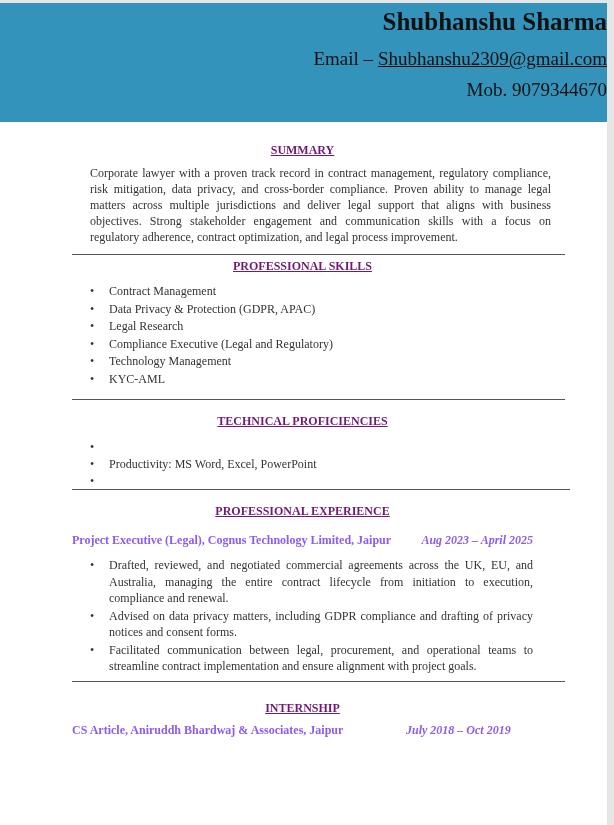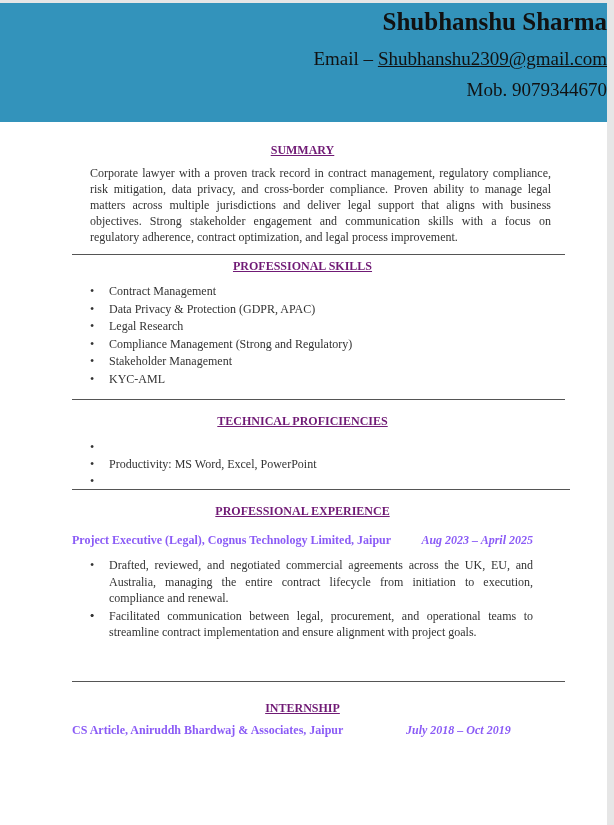--- a/index.html
+++ b/index.html
@@ -87,42 +87,42 @@
 
   <div class="section-title" style="top:140px;">SUMMARY</div>
   <div class="para" style="top:162px;">Corporate lawyer with a proven track record in contract management, regulatory compliance, risk mitigation, data privacy, and cross-border compliance. Proven ability to manage legal matters across multiple jurisdictions and deliver legal support that aligns with business objectives. Strong stakeholder engagement and communication skills with a focus on regulatory adherence, contract optimization, and legal process improvement.</div>
   <div class="rule" style="top:251px; left:72px; width:493px;"></div>
 
   <div class="section-title" style="top:256px;">PROFESSIONAL SKILLS</div>
   <ul class="bullets skills" style="top:280px;">
     <li><span class="dot">•</span><span>Contract Management</span></li>
     <li><span class="dot">•</span><span>Data Privacy &amp; Protection (GDPR, APAC)</span></li>
     <li><span class="dot">•</span><span>Legal Research</span></li>
-    <li><span class="dot">•</span><span>Compliance Management (Strong and Regulatory)</span></li>
-    <li><span class="dot">•</span><span>Stakeholder Management</span></li>
+    <li><span class="dot">•</span><span>Compliance Executive (Legal and Regulatory)</span></li>
+    <li><span class="dot">•</span><span>Technology Management</span></li>
     <li><span class="dot">•</span><span>KYC-AML</span></li>
   </ul>
   <div class="rule" style="top:396px; left:72px; width:493px;"></div>
 
   <div class="section-title" style="top:411px;">TECHNICAL PROFICIENCIES</div>
   <ul class="bullets tech" style="top:436px;">
     <li><span class="dot">•</span></li>
     <li><span class="dot">•</span><span>Productivity: MS Word, Excel, PowerPoint</span></li>
     <li><span class="dot">•</span></li>
   </ul>
   <div class="rule" style="top:486px; left:72px; width:498px;"></div>
 
   <div class="section-title" style="top:501px;">PROFESSIONAL EXPERIENCE</div>
   <div class="job-row" style="top:530px;">
     <span>Project Executive (Legal), Cognus Technology Limited, Jaipur</span>
     <span class="date" style="right:0;">Aug 2023 – April 2025</span>
   </div>
   <ul class="bullets exp" style="top:554px;">
     <li><span class="dot">•</span><span>Drafted, reviewed, and negotiated commercial agreements across the UK, EU, and Australia, managing the entire contract lifecycle from initiation to execution, compliance and renewal.</span></li>
-    <li><span class="dot">•</span></li>
+    <li><span class="dot">•</span><span>Advised on data privacy matters, including GDPR compliance and drafting of privacy notices and consent forms.</span></li>
     <li><span class="dot">•</span><span>Facilitated communication between legal, procurement, and operational teams to streamline contract implementation and ensure alignment with project goals.</span></li>
   </ul>
   <div class="rule" style="top:678px; left:72px; width:493px;"></div>
 
   <div class="section-title" style="top:698px;">INTERNSHIP</div>
   <div class="job-row" style="top:720px;">
     <span>CS Article, Aniruddh Bhardwaj &amp; Associates, Jaipur</span>
     <span class="date" style="left:334px;">July 2018 – Oct 2019</span>
   </div>
 

